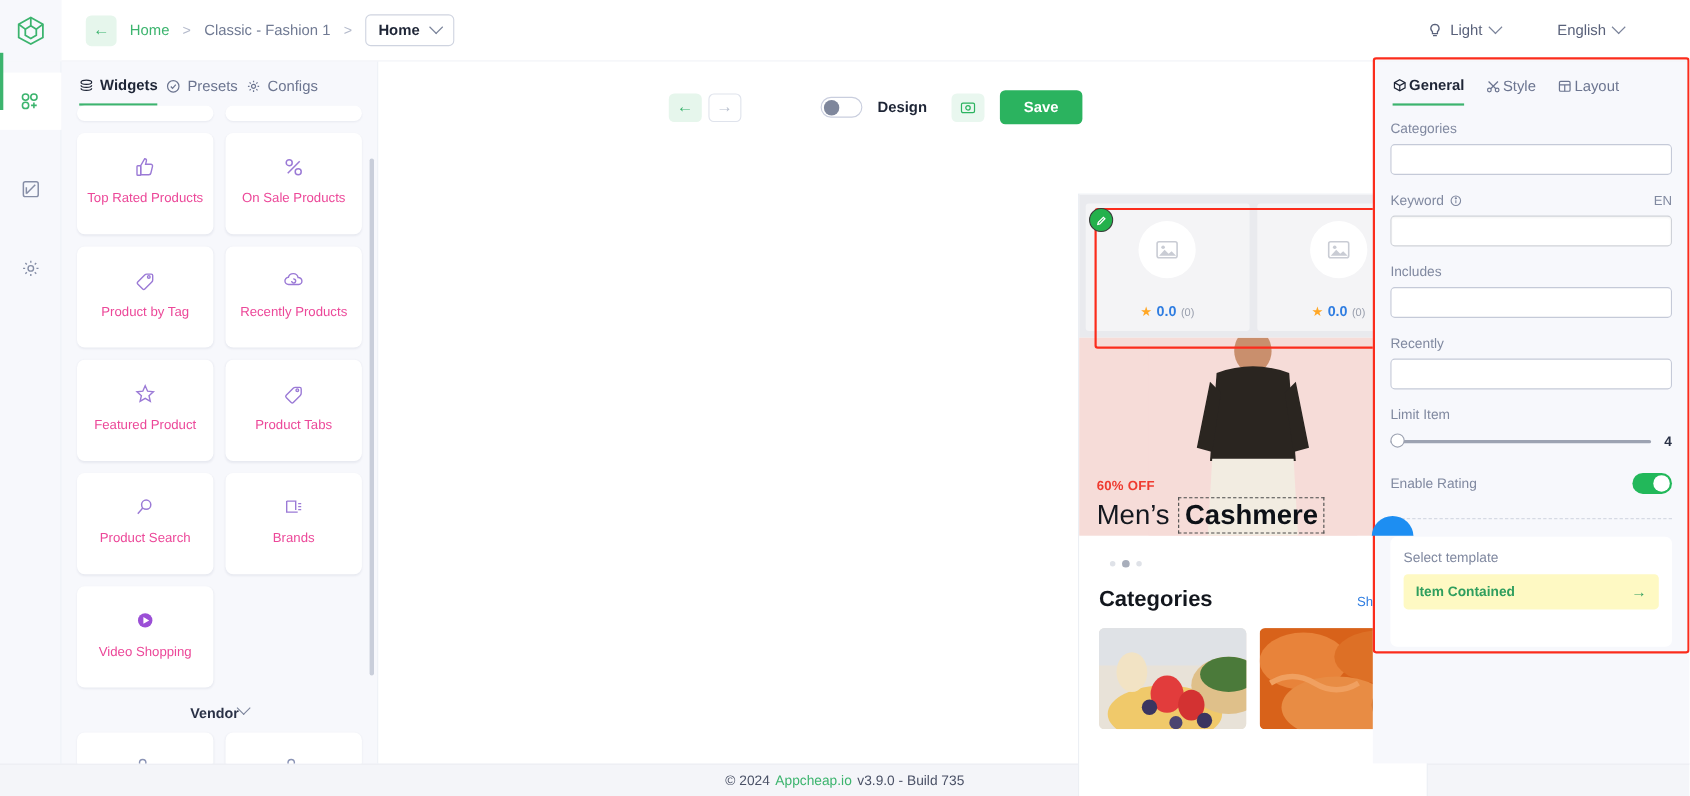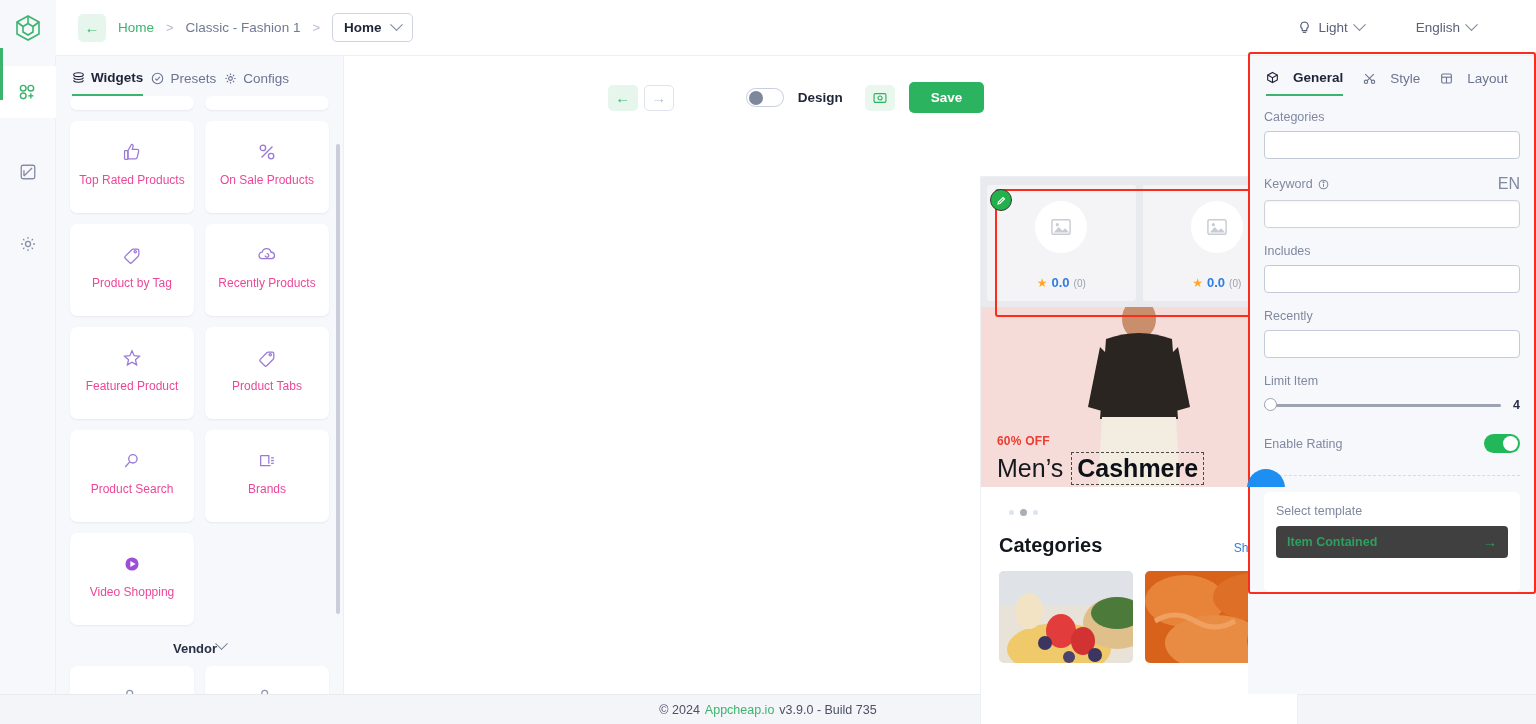--- a/index.html
+++ b/index.html
@@ -166,46 +166,46 @@
   .fab-s { width: 20px; height: 16px; display: flex; align-items: center;
      justify-content: center; cursor: pointer; }
   .fab-info { width: 15px; height: 15px; border-radius: 50%; background: #2bb35f;
      color: #fff; font-size: 10px; font-weight: bold; display: flex;
      align-items: center; justify-content: center; font-style: italic; }
 
   
   .rpanel { width: 288px; flex: 0 0 288px; background: #f7f8fc; display: flex;
      flex-direction: column; position: relative; }
   .rtabs { display: flex; gap: 20px; padding: 14px 18px 0 18px; }
-  .rtab { display: flex; align-items: center; gap: 14px; padding-bottom: 9px;
+  .rtab { display: flex; align-items: center; gap: 2px; padding-bottom: 9px;
      font-size: 13.5px; color: #6c7590; cursor: pointer; }
   .rtab.active { color: #1e2536; font-weight: bold; border-bottom: 2.5px solid #3cb46e; }
   .rbody { padding: 14px 16px 0 16px; }
   .fgroup { margin-bottom: 16px; }
   .flabel { font-size: 12.5px; color: #8089a0; margin-bottom: 7px;
      display: flex; align-items: center; gap: 5px; }
-  .flabel .en { margin-left: auto; font-size: 16px; color: #8089a0; }
+  .flabel .en { margin-left: auto; font-size: 12px; color: #8089a0; }
   .finput { width: 100%; height: 28px; border: 1px solid #c5cad8; border-radius: 4px;
      background: #fff; padding: 0 8px; font-size: 12.5px; font-family: inherit; }
   .finput.shadowed { border-color: #cfd2d8; box-shadow: inset 0 1px 2px rgba(0,0,0,.05); }
   .slider-row { display: flex; align-items: center; gap: 12px; margin-top: 10px; }
   .track { flex: 1; height: 3px; background: #9da3b2; border-radius: 3px; position: relative; }
   .knob2 { position: absolute; left: 0; top: -5.5px; width: 13px; height: 13px;
      border-radius: 50%; background: #fff; border: 1.5px solid #9da3b2; cursor: pointer; }
   .sval { font-size: 12.5px; font-weight: bold; color: #2a3146; }
   .toggle-row { display: flex; align-items: center; justify-content: space-between;
      margin-top: 22px; }
   .tg { width: 36px; height: 19px; border-radius: 10px; background: #22b85a;
      position: relative; cursor: pointer; }
   .tg .k { position: absolute; right: 2px; top: 2px; width: 15px; height: 15px;
      border-radius: 50%; background: #fff; }
   .divider { border-top: 1px dashed #d6dae4; margin: 22px 0 0 0; }
   .tplbox { background: #fff; border-radius: 6px; padding: 12px 12px 34px 12px; margin-top: 16px; }
   .tpl-label { font-size: 12.5px; color: #8089a0; margin-bottom: 8px; }
-  .tpl-item { background: #404040; border-radius: 4px; padding: 8px 11px;
+  .tpl-item { background: #fef9c3; border-radius: 4px; padding: 8px 11px;
      display: flex; align-items: center; justify-content: space-between; cursor: pointer; }
   .tpl-item .n { font-size: 12.5px; font-weight: bold; color: #2f9e5e; }
   .tpl-item .a { color: #2f9e5e; font-size: 14px; }
 
   
   .footer { height: 30px; flex: 0 0 30px; background: #f4f5f9;
     display: flex; align-items: center; justify-content: center;
     font-size: 12.5px; color: #4a5166; border-top: 1px solid #e8eaf0; }
   .footer .brand { color: #3cb46e; }
   .sep-sp { display: inline-block; width: 5px; }

